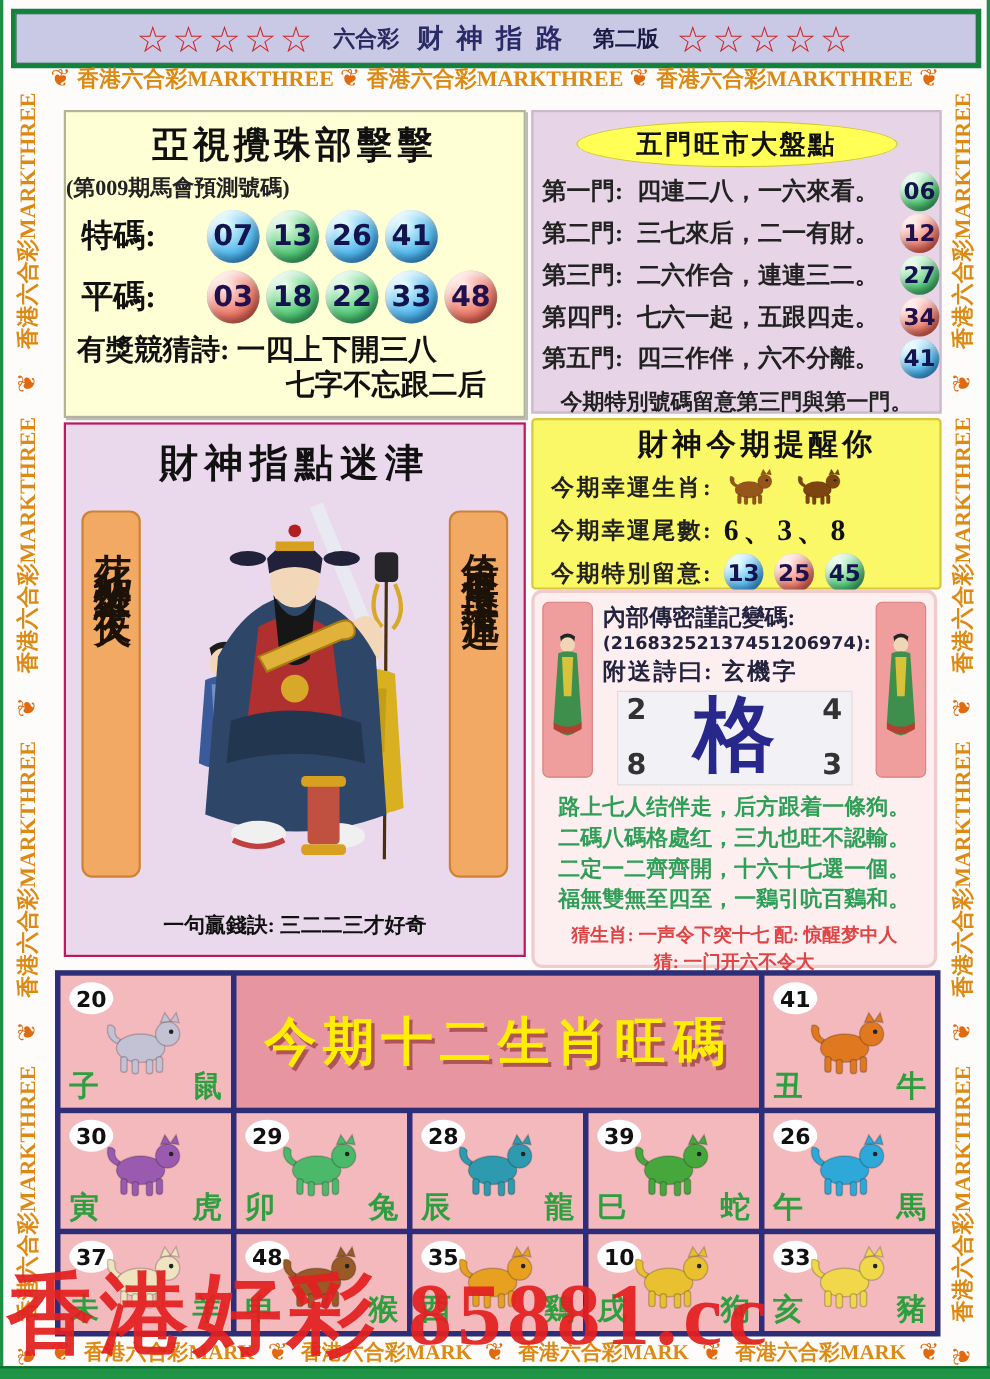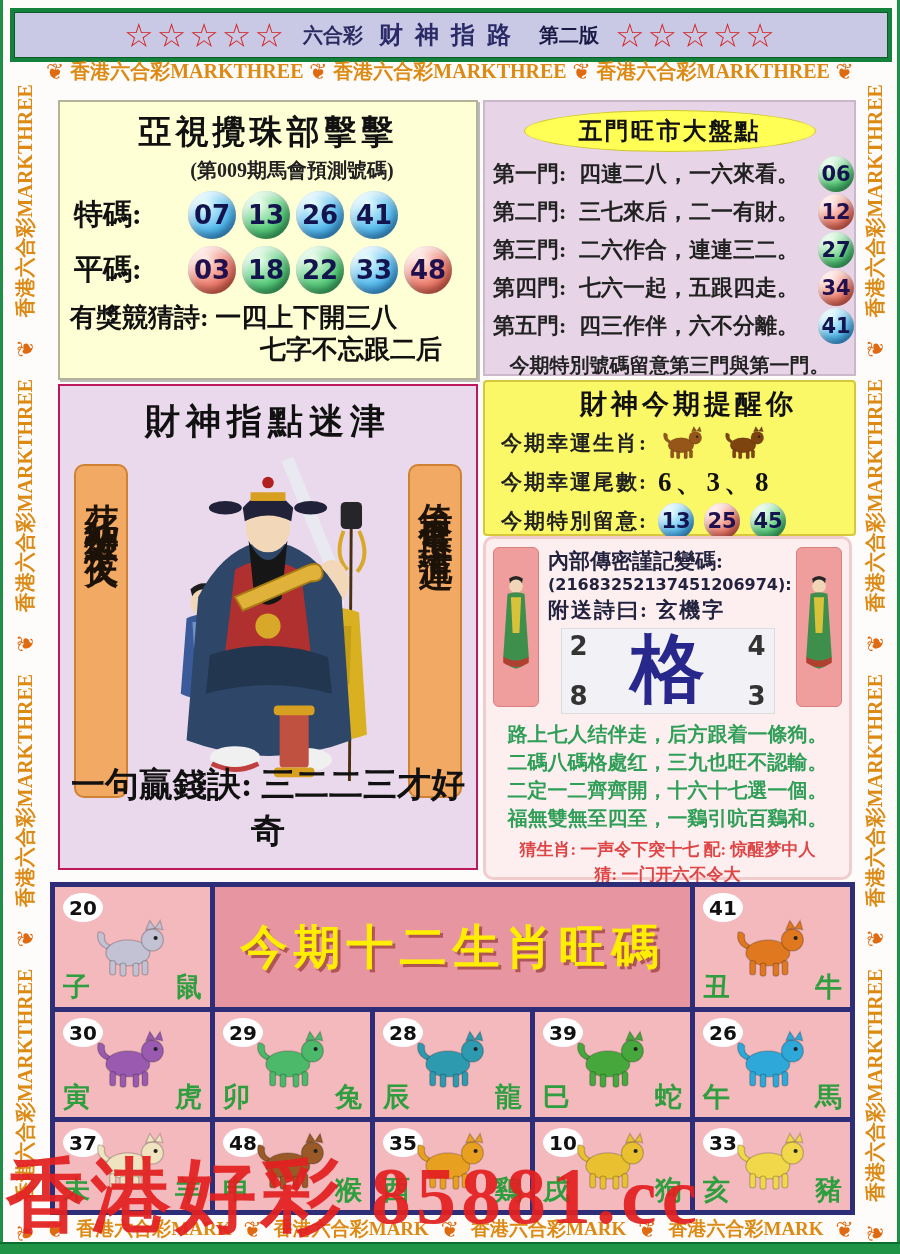--- a/index.html
+++ b/index.html
@@ -24,21 +24,21 @@
   .side-strip{position:absolute;top:84px;width:50px;height:1158px;overflow:hidden;}
   .side-strip.left{left:0;}
   .side-strip.right{left:850px;}
   .side-rot{position:absolute;top:0;left:0;width:1158px;height:50px;transform-origin:0 0;
             transform:rotate(-90deg) translateX(-1158px);display:flex;align-items:center;
             justify-content:space-between;color:#dd8a14;font-weight:bold;font-size:20px;white-space:nowrap;}
   
   .boxA{position:absolute;left:58px;top:100px;width:416px;height:276px;background:#ffffd6;
         border:2px solid #b3b39a;box-shadow:2px 2px 0 #bbb;}
   .boxA .t1{text-align:center;font-size:33px;font-weight:bold;letter-spacing:4px;color:#111;margin-top:8px;font-family:Liberation Mono, monospace;}
-  .boxA .t2{text-align:center;font-size:20px;font-weight:bold;color:#222;margin-top:2px;padding-left:48px;}
+  .boxA .t2{text-align:left;font-size:20px;font-weight:bold;color:#222;margin-top:2px;}
   .ballrow{display:flex;align-items:center;margin:7px 0 0 14px;gap:6px;}
   .ballrow .lbl{font-size:29px;font-weight:bold;color:#111;width:108px;}
   .ball{display:inline-flex;align-items:center;justify-content:center;border-radius:50%;
         font-weight:bold;color:#13134d;font-family:"DejaVu Sans",sans-serif;
         box-shadow:inset -3px -5px 7px rgba(0,0,0,.30), inset 3px 5px 7px rgba(255,255,255,.75);}
   .ball.lg{width:48px;height:48px;font-size:26px;}
   .ball.md{width:36px;height:36px;font-size:21px;}
   .b-blue{background:radial-gradient(circle at 35% 28%,#eaffff,#58bbee 55%,#1478cc);}
   .b-green{background:radial-gradient(circle at 35% 28%,#efffee,#5acc7c 55%,#168a48);}
   .b-red{background:radial-gradient(circle at 35% 28%,#fff0ec,#ee8070 55%,#c83a28);color:#20104d;}
@@ -48,21 +48,21 @@
   .boxB{position:absolute;left:58px;top:384px;width:416px;height:482px;background:#ead9ec;
         border:2px solid #be185d;}
   .boxB .t1{text-align:center;font-size:35px;font-weight:bold;letter-spacing:6px;color:#111;margin-top:12px;}
   .couplet{position:absolute;top:78px;width:54px;height:334px;background:#f2a963;border:2px solid #cf8232;
            border-radius:10px;display:flex;justify-content:center;padding-top:10px;box-sizing:border-box;}
   .couplet.l{left:14px;}
   .couplet.r{right:14px;}
   .couplet span{writing-mode:vertical-rl;text-orientation:upright;font-size:34px;font-weight:bold;
                 color:#1c1208;letter-spacing:9px;line-height:1;}
   .godimg{position:absolute;left:82px;top:62px;width:252px;height:356px;}
-  .moneytip{position:absolute;left:0;bottom:14px;width:100%;text-align:center;font-size:34px;
+  .moneytip{position:absolute;left:0;bottom:14px;width:100%;text-align:center;font-size:19px;
             font-weight:bold;color:#111;}
   
   .boxC{position:absolute;left:483px;top:100px;width:369px;height:272px;background:#e7d5e7;
         border:2px solid #cbb9cb;}
   .boxC .oval{width:290px;height:40px;margin:8px auto 4px;background:#ffff55;border:1px solid #cfc72e;
               border-radius:50%;display:flex;align-items:center;justify-content:center;
               font-size:24px;font-weight:bold;color:#111;letter-spacing:2px;}
   .fd-row{display:flex;align-items:center;margin:2px 0 0 8px;font-weight:bold;color:#222;}
   .fd-row .lbl{font-size:22px;width:86px;}
   .fd-row .txt{font-size:22px;flex:1;}

